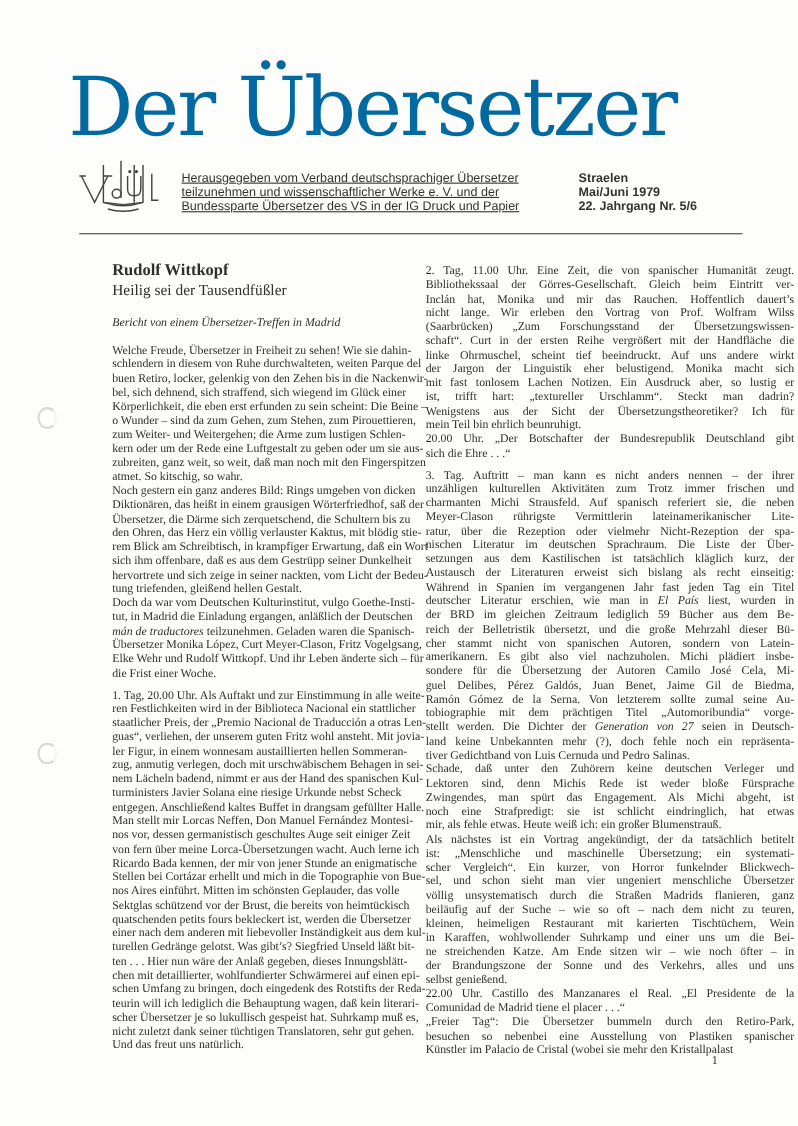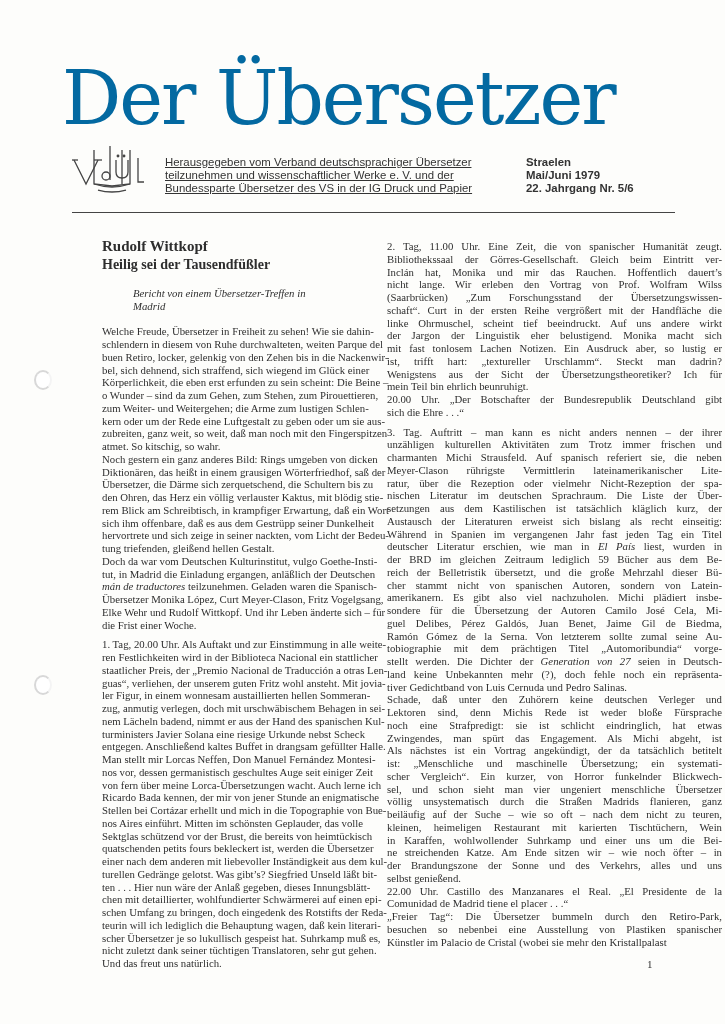--- a/index.html
+++ b/index.html
@@ -26,22 +26,22 @@
   }
   .rule {
     position: absolute; left: 72px; top: 212px; width: 603px; height: 0; border-top: 1.3px solid #444;
   }
   .col {
     position: absolute; font-family: "Liberation Serif", serif; font-size: 10.75px; line-height: 12.75px; color: #2e2e2e;
   }
   .col.left { left: 102px; top: 240px; width: 235px; }
   .col.right { left: 343px; top: 240px; width: 335px; margin-left: 44px; }
   .author { font-weight: bold; font-size: 15px; margin-bottom: 4px; }
-  .headline { font-weight: bold; font-size: 14px; line-height: 16px; margin-bottom: 14px; }
-  .subtitle { font-style: italic; margin-bottom: 13px; margin-left: 31px; }
+  .headline { font-weight: normal; font-size: 14px; line-height: 16px; margin-bottom: 14px; }
+  .subtitle { font-style: italic; margin-bottom: 13px; }
   .line { display: block; white-space: nowrap; text-align: justify; text-align-last: justify; }
   .line.last { text-align-last: left; }
   .para-gap { height: 7px; }
   .page-number {
     position: absolute; left: 647px; top: 958px; font-family: "Liberation Serif", serif; font-size: 11px; color: #333;
   }
   .punch-hole {
     position: absolute; width: 14px; height: 16px; border-radius: 50%;
     border: 2px solid #d8d8d8; border-right-color: #f4f4f4; background: #fff;
   }
@@ -188,22 +188,23 @@
         <span class="line">amerikanern. Es gibt also viel nachzuholen. Michi plädiert insbe-</span>
         <span class="line">sondere für die Übersetzung der Autoren Camilo José Cela, Mi-</span>
         <span class="line">guel Delibes, Pérez Galdós, Juan Benet, Jaime Gil de Biedma,</span>
         <span class="line">Ramón Gómez de la Serna. Von letzterem sollte zumal seine Au-</span>
         <span class="line">tobiographie mit dem prächtigen Titel „Automoribundia“ vorge-</span>
         <span class="line">stellt werden. Die Dichter der <i>Generation von 27</i> seien in Deutsch-</span>
         <span class="line">land keine Unbekannten mehr (?), doch fehle noch ein repräsenta-</span>
         <span class="line last">tiver Gedichtband von Luis Cernuda und Pedro Salinas.</span>
         <span class="line">Schade, daß unter den Zuhörern keine deutschen Verleger und</span>
         <span class="line">Lektoren sind, denn Michis Rede ist weder bloße Fürsprache</span>
+        <span class="line">Zwingendes, man spürt das Engagement. Als Michi abgeht, ist</span>
         <span class="line">noch eine Strafpredigt: sie ist schlicht eindringlich, hat etwas</span>
-        <span class="line">Zwingendes, man spürt das Engagement. Als Michi abgeht, ist</span>
+        <span class="line last">mir, als fehle etwas. Heute weiß ich: ein großer Blumenstrauß.</span>
         <span class="line">Als nächstes ist ein Vortrag angekündigt, der da tatsächlich betitelt</span>
         <span class="line">ist: „Menschliche und maschinelle Übersetzung; ein systemati-</span>
         <span class="line">scher Vergleich“. Ein kurzer, von Horror funkelnder Blickwech-</span>
         <span class="line">sel, und schon sieht man vier ungeniert menschliche Übersetzer</span>
         <span class="line">völlig unsystematisch durch die Straßen Madrids flanieren, ganz</span>
         <span class="line">beiläufig auf der Suche – wie so oft – nach dem nicht zu teuren,</span>
         <span class="line">kleinen, heimeligen Restaurant mit karierten Tischtüchern, Wein</span>
         <span class="line">in Karaffen, wohlwollender Suhrkamp und einer uns um die Bei-</span>
         <span class="line">ne streichenden Katze. Am Ende sitzen wir – wie noch öfter – in</span>
         <span class="line">der Brandungszone der Sonne und des Verkehrs, alles und uns</span>

